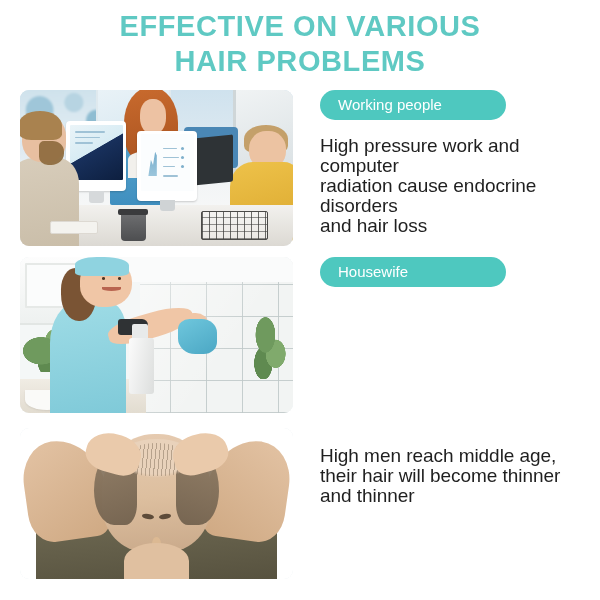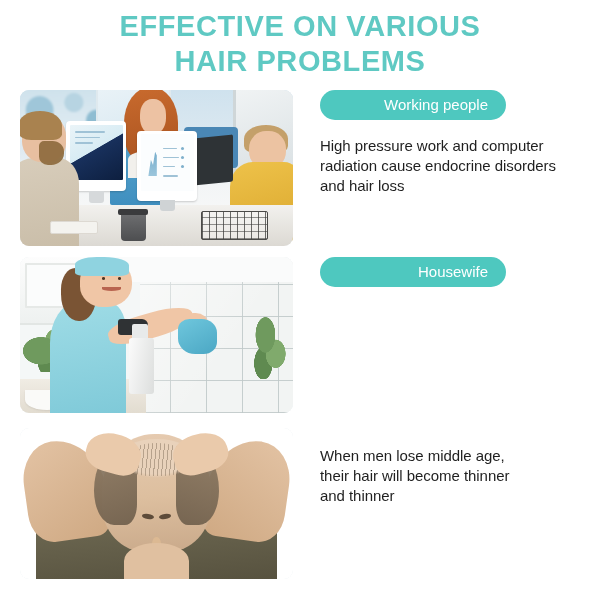--- a/index.html
+++ b/index.html
@@ -64,28 +64,28 @@
   .badge {
     display: inline-block;
     min-width: 186px;
     box-sizing: border-box;
     padding: 6px 18px 7px;
     border-radius: 18px;
     background: #4ec8bf;
     color: #ffffff;
     font-size: 15px;
     line-height: 17px;
-    text-align: right;
+    text-align: left;
     white-space: nowrap;
   }
   .badge-3 { min-width: 176px; }
   .body-text {
     margin-top: 16px;
     color: #1f1f1f;
-    font-size: 15px;
+    font-size: 19px;
     line-height: 20px;
     letter-spacing: -0.05px;
     white-space: pre-line;
   }
   .row-2 .body-text { margin-top: 20px; }
   .row-3 .body-text { margin-top: 18px; }
 
   
   .office-bg {
     position: absolute; inset: 0;
@@ -548,17 +548,17 @@
       <div class="hair-side-r"></div>
       <div class="bald-crown"></div>
       <div class="hair-wisp"></div>
       <div class="hand-l"></div>
       <div class="hand-r"></div>
       <div class="shirt-neck"></div>
     </div>
   </div>
 
   <div class="text-col">
-    <div class="body-text">When men lose middle age,
+    <div class="body-text">High men reach middle age,
 their hair will become thinner
 and thinner</div>
   </div>
 </div>
 
 </body></html>

